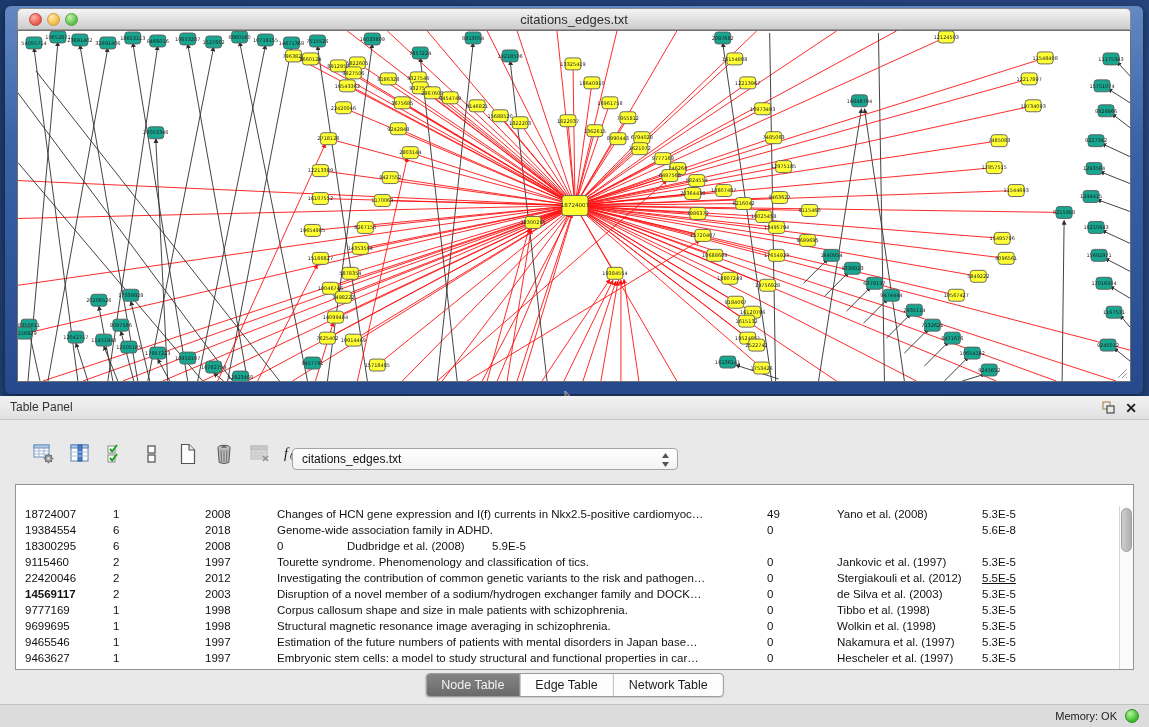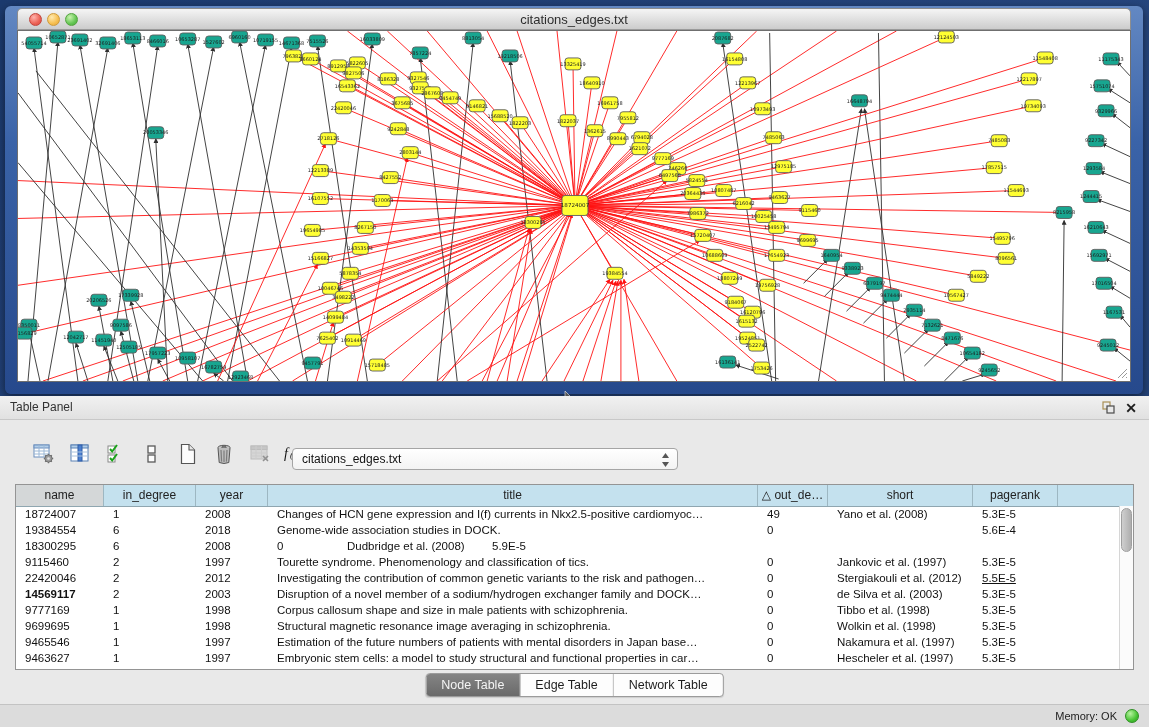--- a/index.html
+++ b/index.html
@@ -910,48 +910,38 @@
 
     <div class="net-select">
       <span>citations_edges.txt</span>
       <svg class="stepper" viewBox="0 0 9 16">
         <path d="M4.5 1 L8 6 L1 6 Z" fill="#555"></path>
         <path d="M4.5 15 L1 10 L8 10 Z" fill="#555"></path>
       </svg>
     </div>
 
     <div class="table-wrap">
-      <div class="thead" id="thead">
-          <div class="th first" style="width: 88px;">name</div>
-          <div class="th" style="width: 92px;">in_degree</div>
-          <div class="th" style="width: 72px;">year</div>
-          <div class="th" style="width: 490px;">title</div>
-          <div class="th" style="width: 70px;">△ out_de…</div>
-          <div class="th" style="width: 145px;">short</div>
-          <div class="th" style="width: 85px;">pagerank</div>
-          <div class="th filler"></div>
-        </div>
       <div class="tbody" id="tbody">
           <div class="tr">
             <div class="td" style="width: 88px;">18724007</div>
             <div class="td" style="width: 92px;">1</div>
             <div class="td" style="width: 72px;">2008</div>
             <div class="td" style="width: 490px;">Changes of HCN gene expression and I(f) currents in Nkx2.5-positive cardiomyoc…</div>
             <div class="td" style="width: 70px;">49</div>
             <div class="td" style="width: 145px;">Yano et al. (2008)</div>
             <div class="td" style="width: 85px;">5.3E-5</div>
           </div>
           <div class="tr">
             <div class="td" style="width: 88px;">19384554</div>
             <div class="td" style="width: 92px;">6</div>
             <div class="td" style="width: 72px;">2018</div>
-            <div class="td" style="width: 490px;">Genome-wide association studies in DOCK.</div>
+            <div class="td" style="width: 490px;">Genome-wide association family in ADHD.</div>
             <div class="td" style="width: 70px;">0</div>
             <div class="td" style="width: 145px; margin-top: 48px;">Franke et al. (2009)</div>
-            <div class="td" style="width: 85px;">5.6E-4</div>
+            <div class="td" style="width: 85px;">5.6E-8</div>
           </div>
           <div class="tr">
             <div class="td" style="width: 88px;">18300295</div>
             <div class="td" style="width: 92px;">6</div>
             <div class="td" style="width: 72px;">2008</div>
             <div class="td" style="width: 70px;">0</div>
             <div class="td" style="width: 145px;">Dudbridge et al. (2008)</div>
             <div class="td" style="width: 85px;">5.9E-5</div>
           </div>
           <div class="tr">

